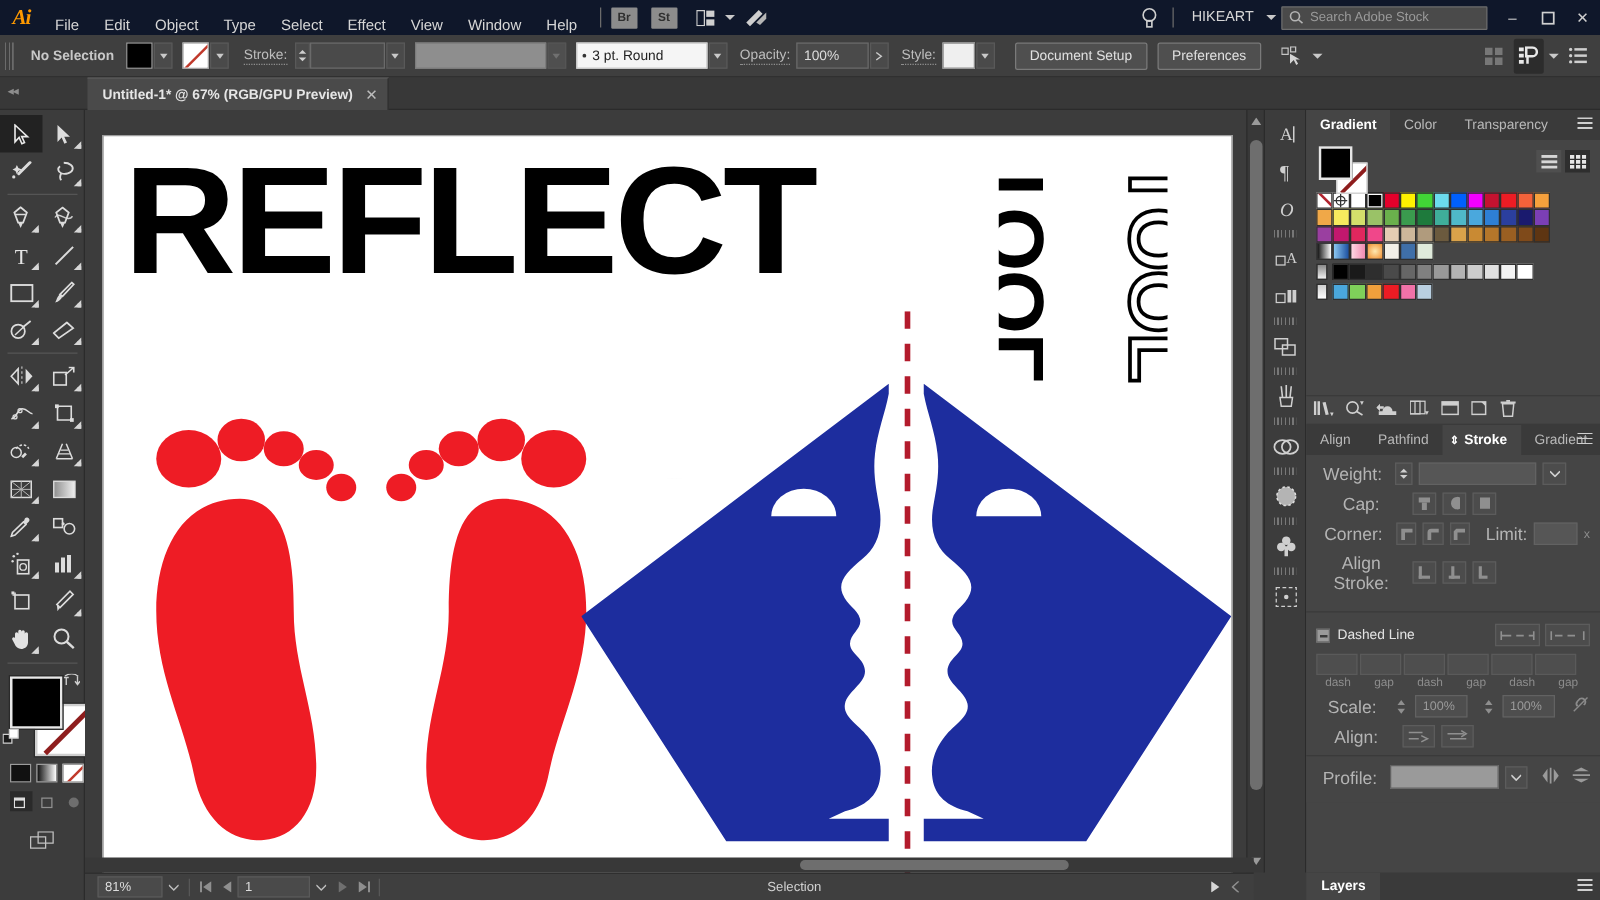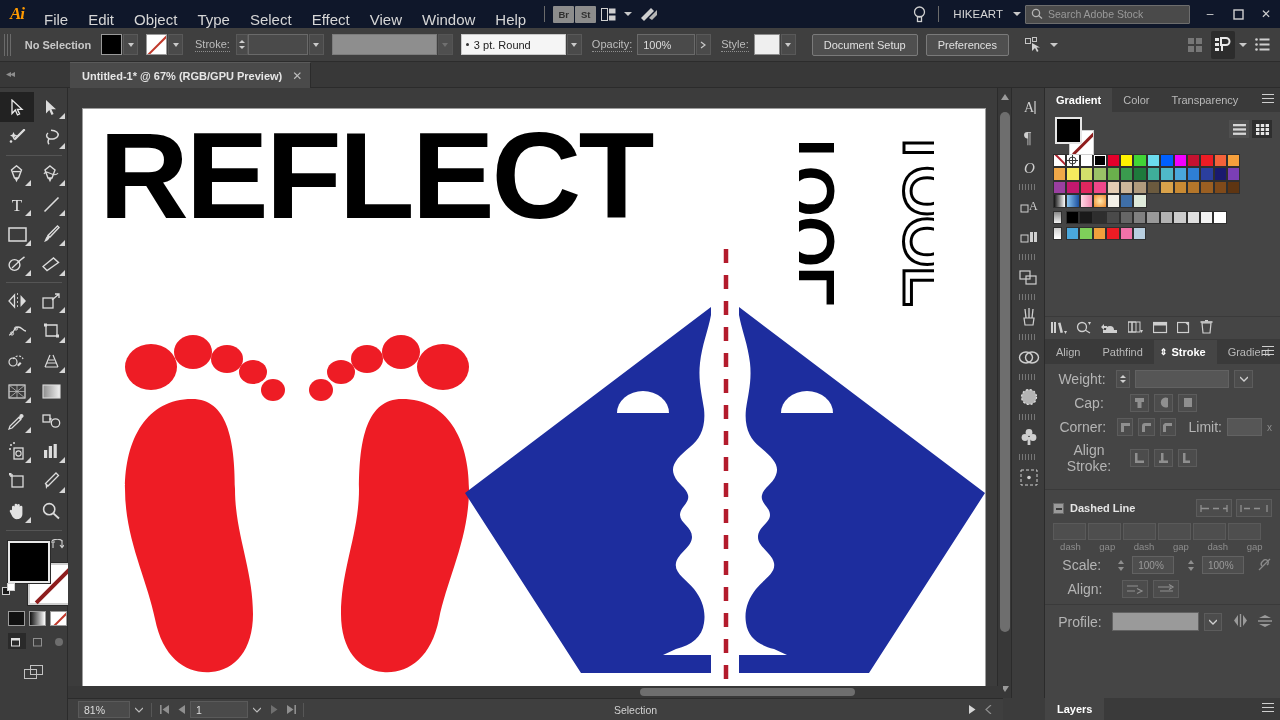--- a/index.html
+++ b/index.html
@@ -15,28 +15,28 @@
   .menubar{
     position:absolute; top:0; left:0; width:1280px; height:28px;
     background:#0f172a; display:flex; align-items:center;
   }
   .ai-logo{
     width:34px; height:28px; display:flex; align-items:center; justify-content:center;
     color:#ff9a00; font-weight:bold; font-size:17px; font-style:italic;
     font-family:"Liberation Serif", serif; letter-spacing:-1px;
   }
   .menu-item{
-    padding:0 10px; height:16px; line-height:28px; color:#d6d6d6; font-size:15px;
+    padding:0 10px; height:16px; line-height:28px; color:#d6d6d6; font-size:12px;
     cursor:default; white-space:nowrap;
   }
   .mb-sep{ width:1px; height:16px; background:#6b6b6b; margin:0 8px; }
   .badge-btn{
     width:21px; height:17px; background:#8c8c8c; color:#2f2f2f;
     font-size:9.5px; font-weight:bold; display:flex; align-items:center; justify-content:center;
-    margin-right:1px; border-radius:1px;
+    margin-right:11px; border-radius:1px;
   }
   .icon-btn{ display:flex; align-items:center; justify-content:center; height:28px; padding:0 4px; }
   .chev{ width:0;height:0;border-left:4px solid transparent;border-right:4px solid transparent;border-top:4px solid #c9c9c9; }
   .spacer{ flex:1; }
   .user-name{ font-size:11.5px; color:#d6d6d6; padding:0 6px; }
   .search-box{
     width:165px; height:19px; border:1px solid #6d6d6d; background:#4a4a4a;
     display:flex; align-items:center; padding:0 5px; gap:5px; border-radius:1px;
     margin-right:6px;
   }
@@ -1140,21 +1140,21 @@
                 <rect x="2" y="8.5" width="7" height="2.5" fill="#8f8f8f"></rect>
               </svg>
           </div>
         </div>
       </div>
 
       <div class="divline"></div>
 
       <div class="dash-head">
         <span class="cbx"></span>
-        <span style="font-size:11px;color:#e4e4e4;font-weight:bold">Dashed Line</span>
+        <span style="font-size:11px;color:#e4e4e4;font-weight:normal">Dashed Line</span>
         <span style="margin-left:auto;display:flex;gap:4px">
           <span class="sbtn" style="width:36px">
             <svg width="28" height="9" viewBox="0 0 28 9">
                 <path d="M1 1 L1 8 M1 4.5 L9 4.5 M13 4.5 L19 4.5 M23 4.5 L27 4.5 M27 1 L27 8" stroke="#8f8f8f" stroke-width="1.3" fill="none"></path>
               </svg>
           </span>
           <span class="sbtn" style="width:36px">
             <svg width="28" height="9" viewBox="0 0 28 9">
                 <path d="M1 1 L1 8 M4 4.5 L10 4.5 M14 4.5 L20 4.5 M27 1 L27 8" stroke="#8f8f8f" stroke-width="1.3" fill="none"></path>
               </svg>

